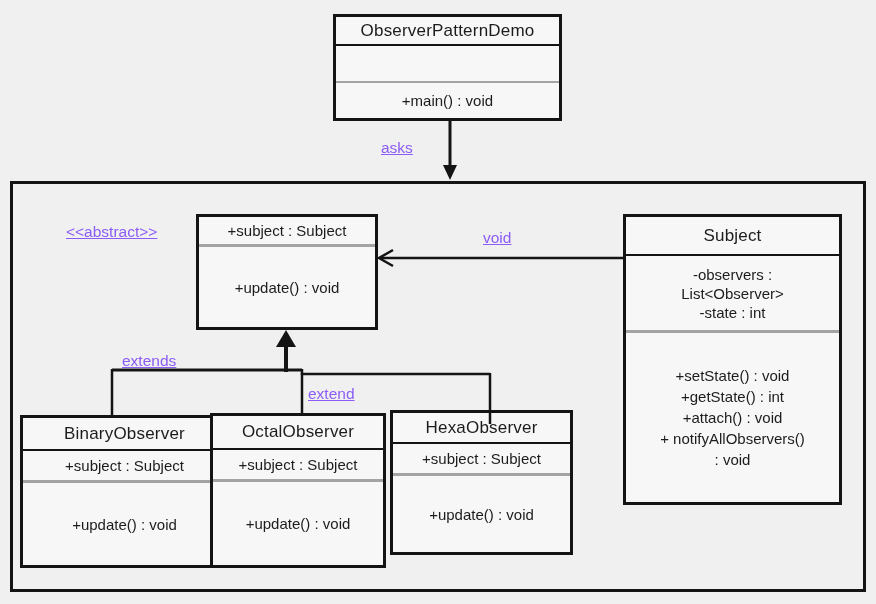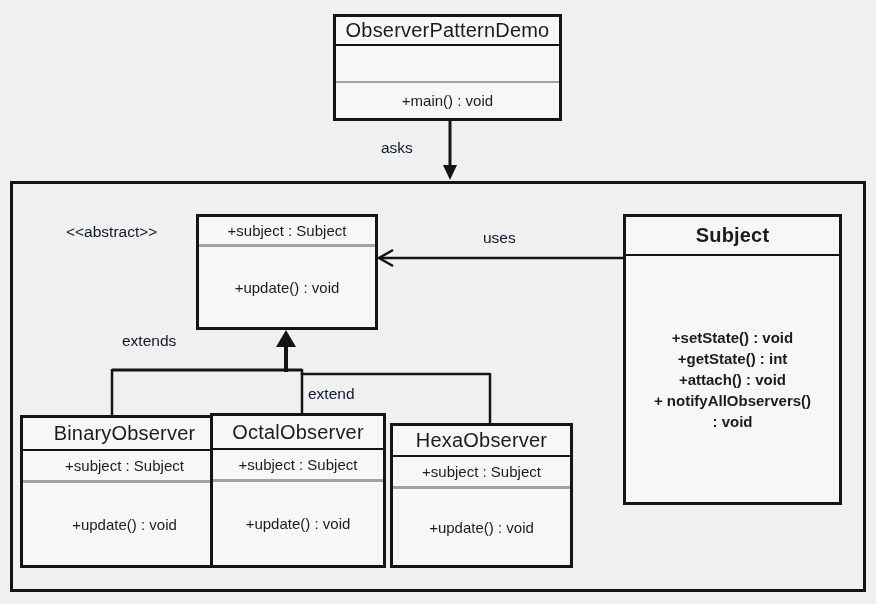--- a/index.html
+++ b/index.html
@@ -19,39 +19,40 @@
     border:3px solid #141414;
     background:#f7f7f7;
     display:flex;
     flex-direction:column;
     box-sizing:border-box;
     font-size:15px;
   }
   .cb-title{
     display:flex;align-items:center;justify-content:center;
     border-bottom:2px solid #141414;
-    font-size:20px;
+    font-size:17px;
     letter-spacing:.2px;
   }
   .cb-attrs{
     display:flex;flex-direction:column;align-items:center;justify-content:center;
     border-bottom:3px solid #a3a3a3;
     line-height:19px;
   }
   .cb-methods{
     flex:1;
     display:flex;flex-direction:column;align-items:center;justify-content:center;
     line-height:21px;
   }
   .tline{white-space:pre;}
   .float-label{
     position:absolute;
     font-size:15.5px;
-    color:#0f172a;
+    color:#8b5cf6;
     white-space:nowrap;
+    text-decoration:underline;
   }
   svg.overlay{
     position:absolute;left:0;top:0;
     pointer-events:none;
   }
   .frame{
     position:absolute;
     border:3px solid #141414;
     box-sizing:border-box;
     background:transparent;
@@ -78,34 +79,39 @@
 
   <div class="class-box" style="left:196px;top:214px;width:182px;height:116px;">
     <div class="cb-attrs" style="height:27px;">
       <div class="tline">+subject : Subject</div>
     </div>
     <div class="cb-methods">
       <div class="tline">+update() : void</div>
     </div>
   </div>
 
-  <div class="float-label" style="left:483px;top:229px;">uses</div>
+  <div class="float-label" style="left:483px;top:229px;">void</div>
 
-  <div class="class-box" style="left:623px;top:214px;width:219px;height:291px;font-weight:bold;">
+  <div class="class-box" style="left:623px;top:214px;width:219px;height:291px;">
     <div class="cb-title" style="height:37px;">Subject</div>
+    <div class="cb-attrs" style="height:74px;">
+      <div class="tline">-observers :</div>
+      <div class="tline">List&lt;Observer&gt;</div>
+      <div class="tline">-state : int</div>
+    </div>
     <div class="cb-methods">
       <div class="tline">+setState() : void</div>
       <div class="tline">+getState() : int</div>
       <div class="tline">+attach() : void</div>
       <div class="tline">+ notifyAllObservers()</div>
       <div class="tline">: void</div>
     </div>
   </div>
 
-  <div class="float-label" style="left:122px;top:332px;">extends</div>
+  <div class="float-label" style="left:122px;top:352px;">extends</div>
   <div class="float-label" style="left:308px;top:385px;">extend</div>
 
   <div class="class-box" style="left:20px;top:415px;width:209px;height:153px;">
     <div class="cb-title" style="height:31px;">BinaryObserver</div>
     <div class="cb-attrs" style="height:29px;">
       <div class="tline">+subject : Subject</div>
     </div>
     <div class="cb-methods">
       <div class="tline">+update() : void</div>
     </div>
@@ -114,21 +120,21 @@
   <div class="class-box" style="left:210px;top:413px;width:176px;height:155px;">
     <div class="cb-title" style="height:32px;">OctalObserver</div>
     <div class="cb-attrs" style="height:29px;">
       <div class="tline">+subject : Subject</div>
     </div>
     <div class="cb-methods">
       <div class="tline">+update() : void</div>
     </div>
   </div>
 
-  <div class="class-box" style="left:390px;top:423px;width:183px;height:145px;">
+  <div class="class-box" style="left:390px;top:410px;width:183px;height:145px;">
     <div class="cb-title" style="height:29px;">HexaObserver</div>
     <div class="cb-attrs" style="height:29px;">
       <div class="tline">+subject : Subject</div>
     </div>
     <div class="cb-methods">
       <div class="tline">+update() : void</div>
     </div>
   </div>
 
   <svg class="overlay" width="876" height="604" viewBox="0 0 876 604">

